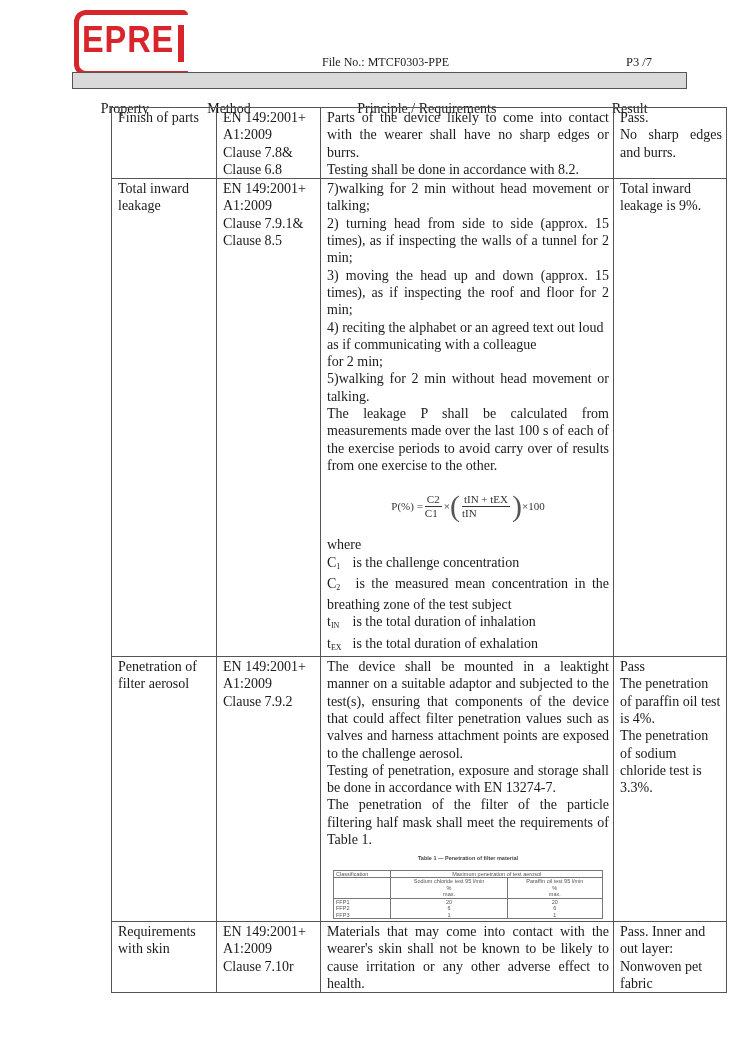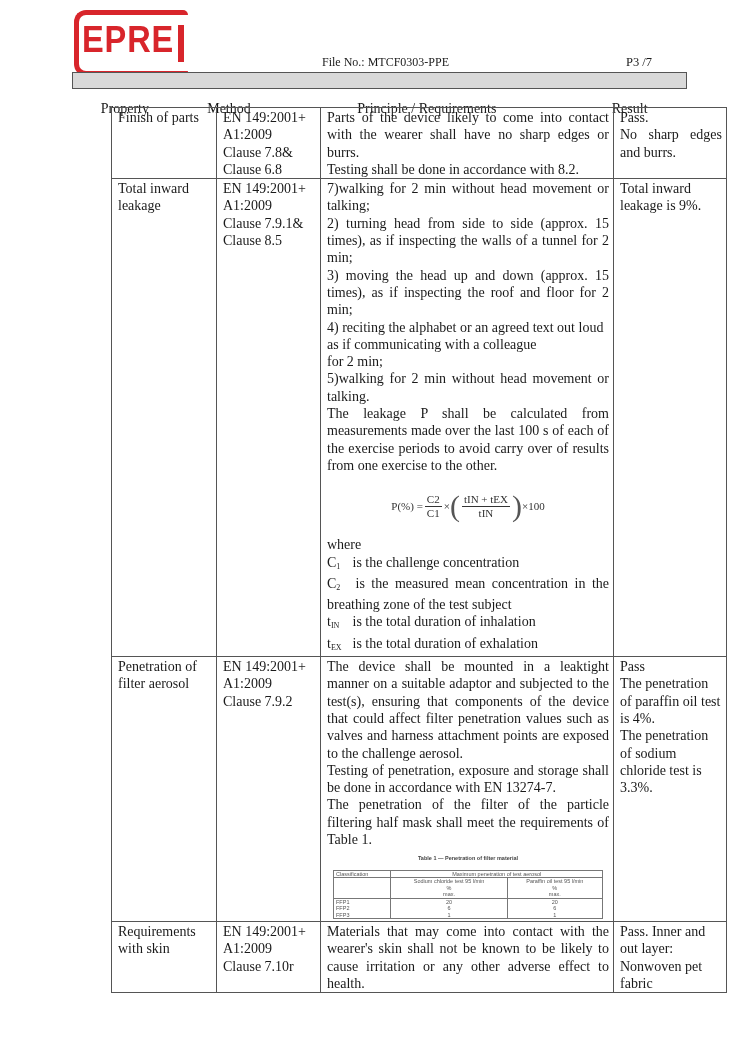--- a/index.html
+++ b/index.html
@@ -31,21 +31,21 @@
 
   
   .main { position: absolute; left: 72px; top: 107px; width: 615px; border-collapse: collapse; table-layout: fixed; margin-left: 39px; }
   .main td { border: 1px solid #555; vertical-align: top; font-size: 14px; line-height: 17.3px;
              padding: 1px 4px 0 6px; }
   .main td.req { text-align: justify; padding-right: 4px; }
   .line { display: block; }
 
   .formula { display: flex; justify-content: center; align-items: center; height: 52px; margin: 6px 0 4px 0;
              font-size: 11px; color: #333; }
-  .frac { display: inline-flex; flex-direction: column; align-items: center; margin: 0 2px; line-height: 13px; }
+  .frac { display: inline-flex; flex-direction: column; margin: 0 2px; line-height: 13px; }
   .frac .num { border-bottom: 1px solid #333; padding: 0 2px; }
   .paren { font-size: 30px; font-weight: 200; line-height: 30px; color: #555; }
   sub.s { font-size: 8px; vertical-align: -2px; }
 
   .sym { display: inline-block; width: 22px; }
 
   
   .t1-title { text-align: center; font-family: "Liberation Sans", "DejaVu Sans", sans-serif; font-size: 5.5px;
               font-weight: bold; color: #444; margin-top: 2px; }
   .t1 { width: 270px; margin: 2px auto 2px auto; border-collapse: collapse;

